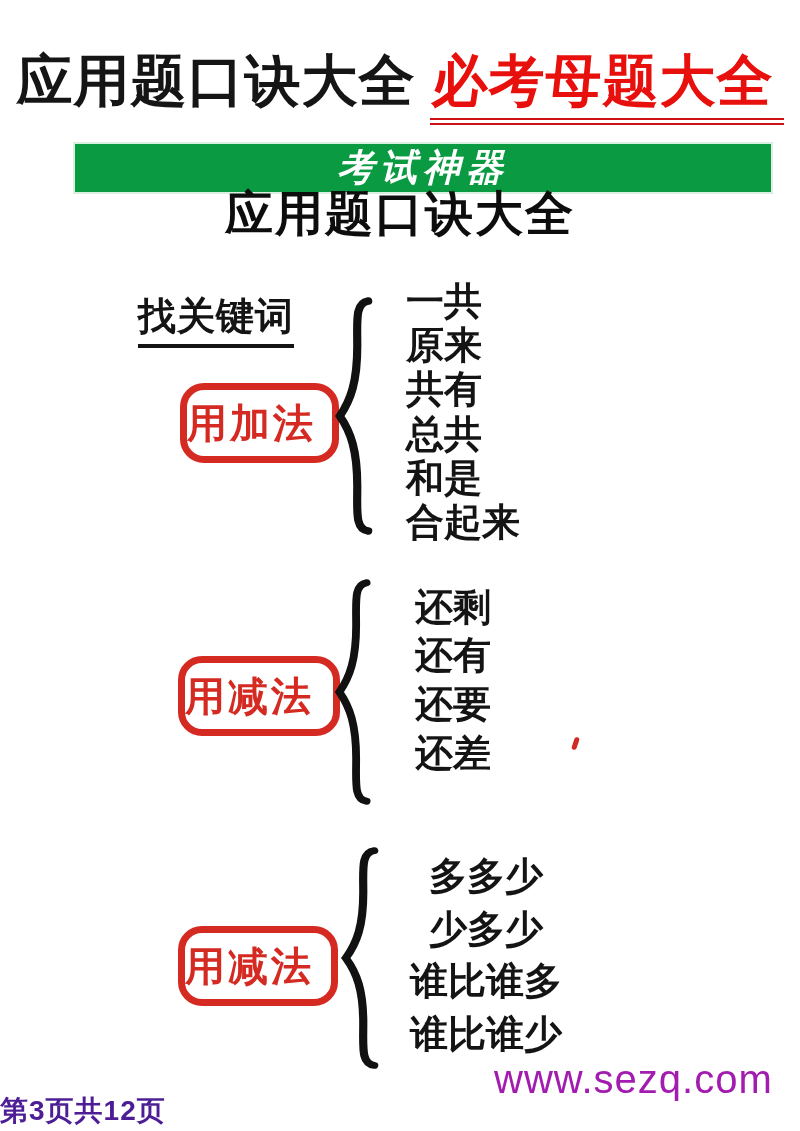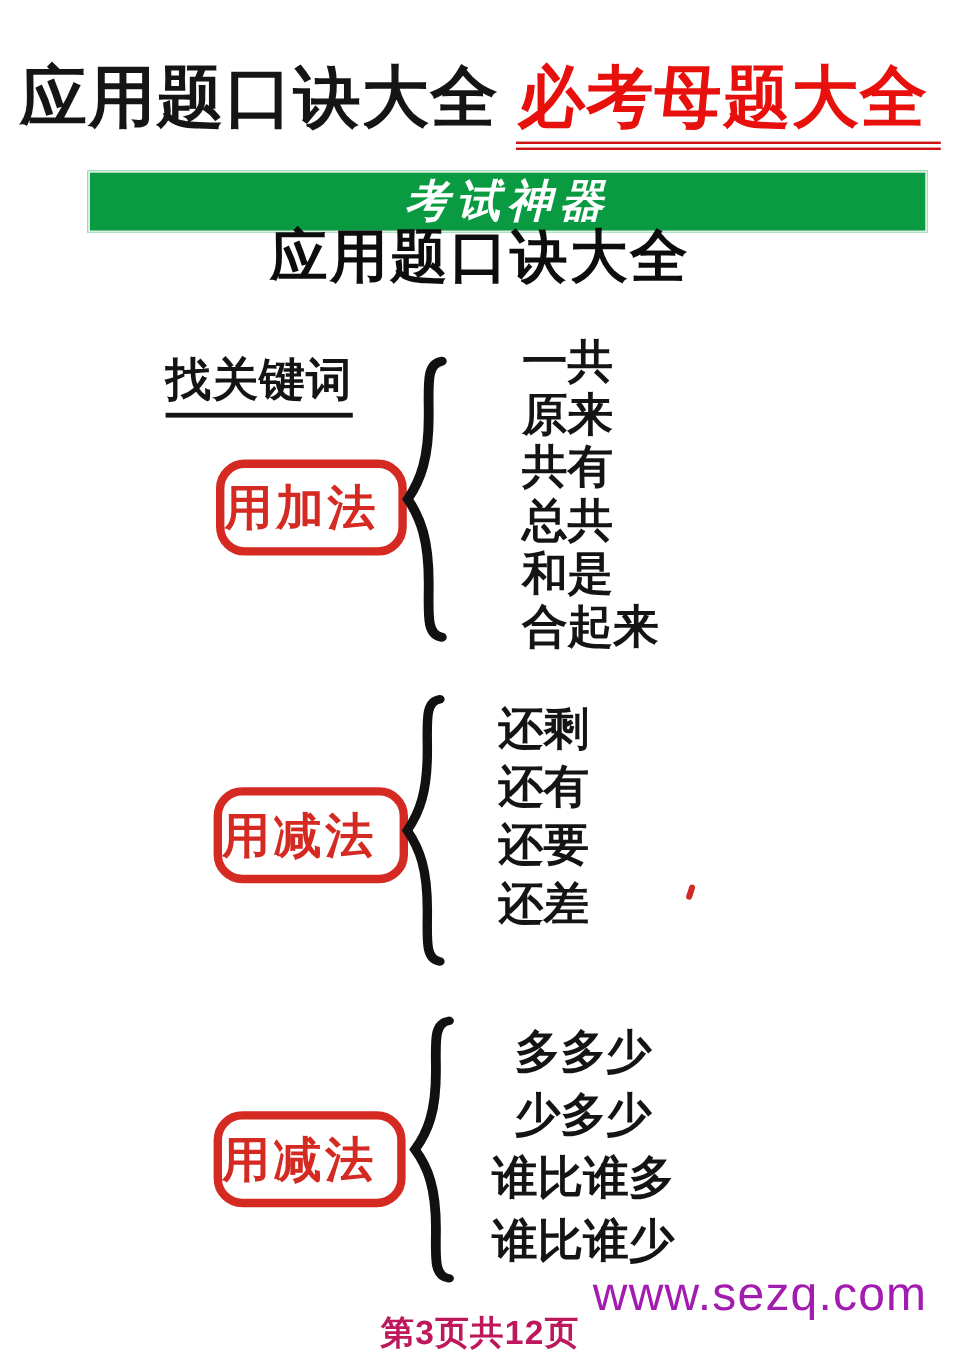--- a/index.html
+++ b/index.html
@@ -68,39 +68,39 @@
   .brace-1{left:330px;top:296px;width:48px;height:240px;}
   .brace-2{left:330px;top:578px;width:46px;height:228px;}
   .brace-3{left:336px;top:846px;width:48px;height:224px;}
 
   .items{
     position:absolute;margin:0;padding:0;list-style:none;
     font-weight:600;color:#141414;font-size:38px;
   }
   .items li{display:flex;align-items:center;}
   .items-1{left:406px;top:279px;}
-  .items-1 li{height:44.3px;margin-left:29px;}
+  .items-1 li{height:44.3px;}
   .items-2{left:415px;top:583px;}
   .items-2 li{height:48.6px;}
   .items-3{left:394px;top:850px;width:184px;}
   .items-3 li{height:52.8px;justify-content:center;}
 
   
   .red-mark{
     position:absolute;left:573px;top:737px;width:5px;height:13px;
     background:#cf2b24;border-radius:3px;transform:rotate(18deg);
   }
   
   .watermark{
     position:absolute;left:494px;top:1057px;
     font-size:40px;color:#a21caf;font-weight:400;letter-spacing:1px;
   }
   .page-num{
     position:absolute;top:1092px;left:0;width:100%;
-    text-align:center;font-size:28px;font-weight:800;color:#be185d;
+    text-align:left;font-size:28px;font-weight:800;color:#4c1d95;
     letter-spacing:1px;
   }
 </style>
 </head>
 <body>
 
 <div class="page">
 
   <div class="title-row">
     <span class="t-black">应用题口诀大全</span><span class="t-red">必考母题大全</span>

